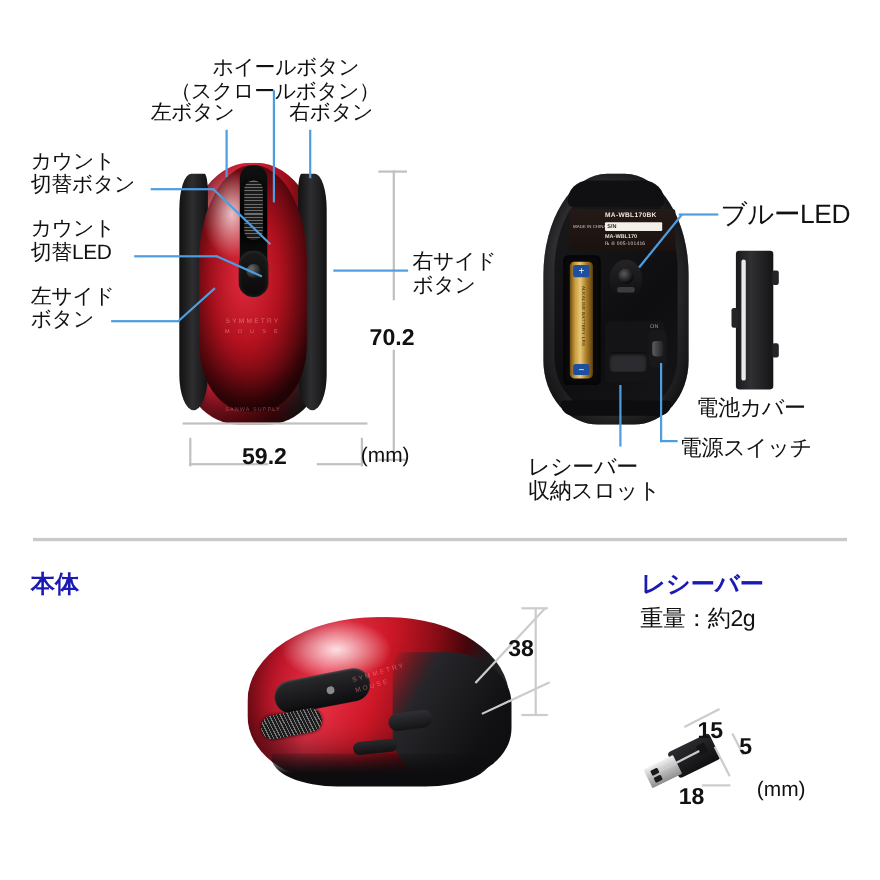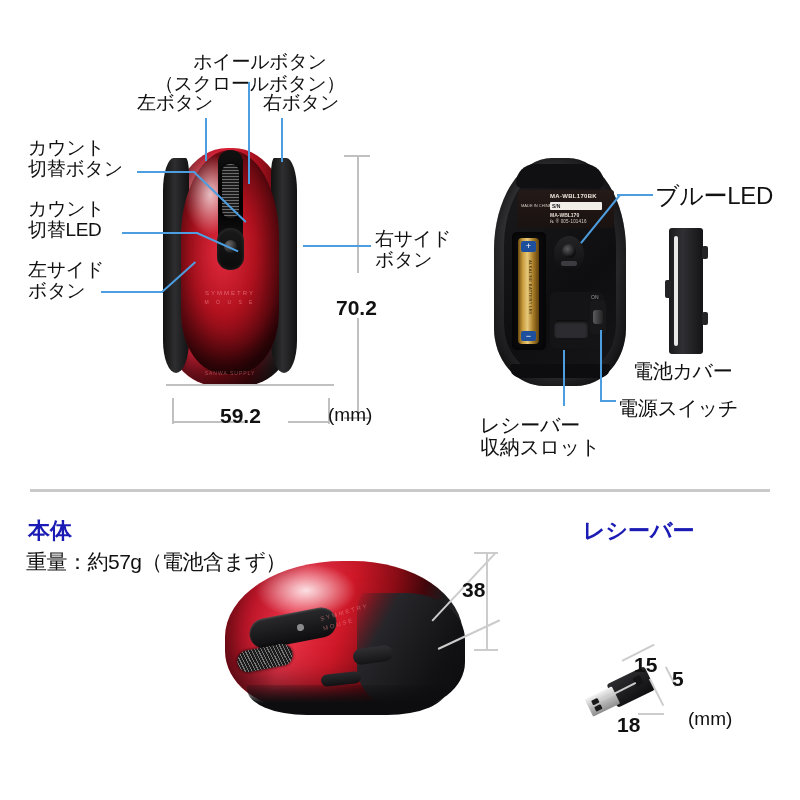--- a/index.html
+++ b/index.html
@@ -484,23 +484,23 @@
   <div class="diag" style="left:620px; top:194px; width:62px; transform: rotate(129deg);"></div>
 
   <div class="leader lv" style="left:600px; top:330px; height:72px;"></div>
   <div class="leader lh" style="left:600px; top:400px; width:16px;"></div>
 
   <div class="leader lv" style="left:563px; top:350px; height:56px;"></div>
 
   <div id="divider"></div>
 
   <div class="head-blue" style="left:28px; top:516px;">本体</div>
-  <div class="head-spec" style="left:26px; top:548px;">重量：約57g（電池含まず）</div>
 
   <div class="head-blue" style="left:583px; top:516px;">レシーバー</div>
+  <div class="head-spec" style="left:582px; top:548px;">重量：約2g</div>
 
   <div id="mouse-side">
     <div class="body"></div>
     <div class="blackrear"></div>
     <div class="base"></div>
     <div class="btn-pod"></div>
     <div class="btn-dot"></div>
     <div class="wheel"></div>
     <div class="sidebtn"></div>
     <div class="sidebtn2"></div>

